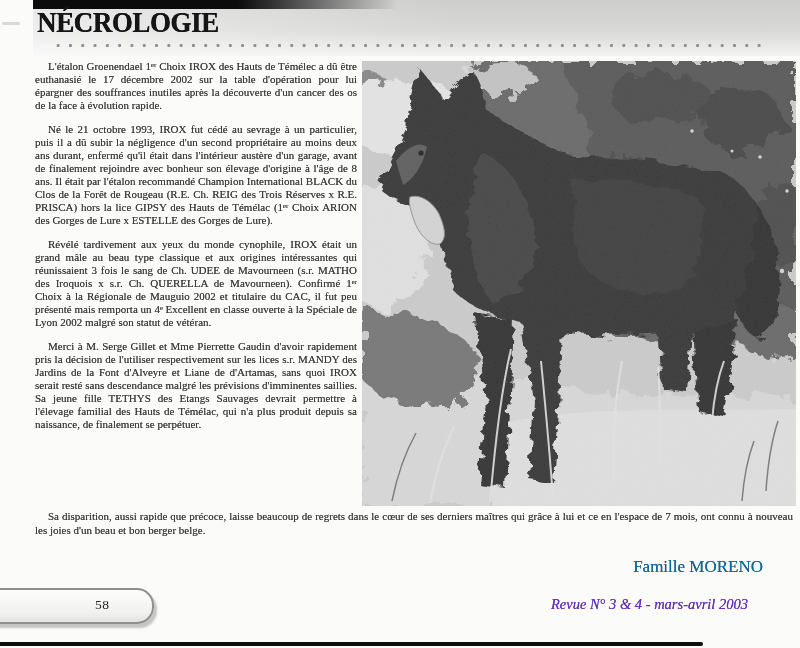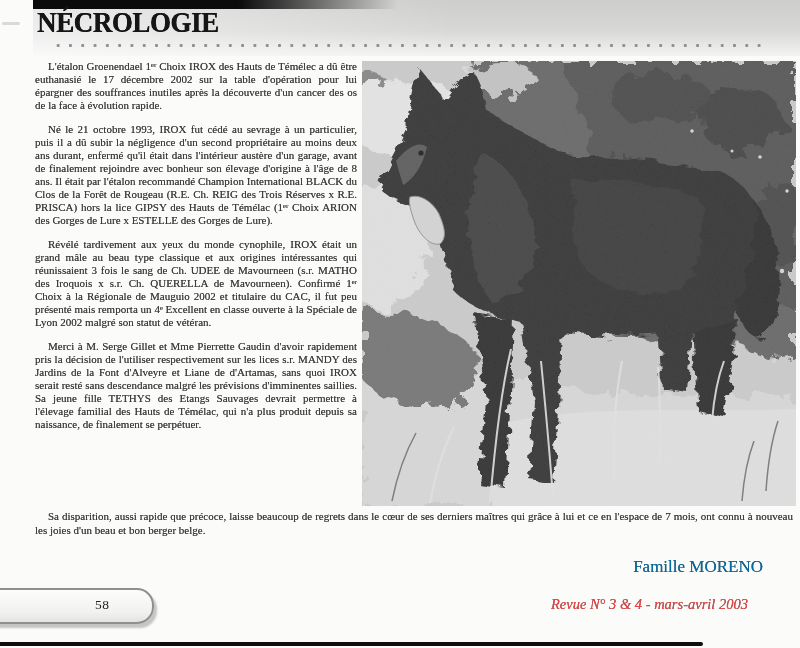--- a/index.html
+++ b/index.html
@@ -65,21 +65,21 @@
     border:2px solid #8f8f8e; border-left:none;
     border-radius:0 17px 17px 0;
     box-shadow:3px 4px 2px rgba(130,130,128,.45);
   }
   .page-number {
     position:absolute; left:75px; top:7px;
     font-size:13.5px; color:#1f1f1f; letter-spacing:.5px;margin-left:40px;
   }
   .issue-label {
     position:absolute; right:52px; top:596px;
-    font-size:14.5px; font-style:italic; color:#ef4444;
+    font-size:14.5px; font-style:italic; color:#6d28d9;
     text-shadow:0 0 .4px rgba(40,40,40,.8);
   }
   .bottom-rule {
     position:absolute; left:0; top:642px; width:703px; height:4px;
     background:#0e0e0e; border-radius:0 2px 2px 0;
   }
 </style>
 </head>
 <body>
 

